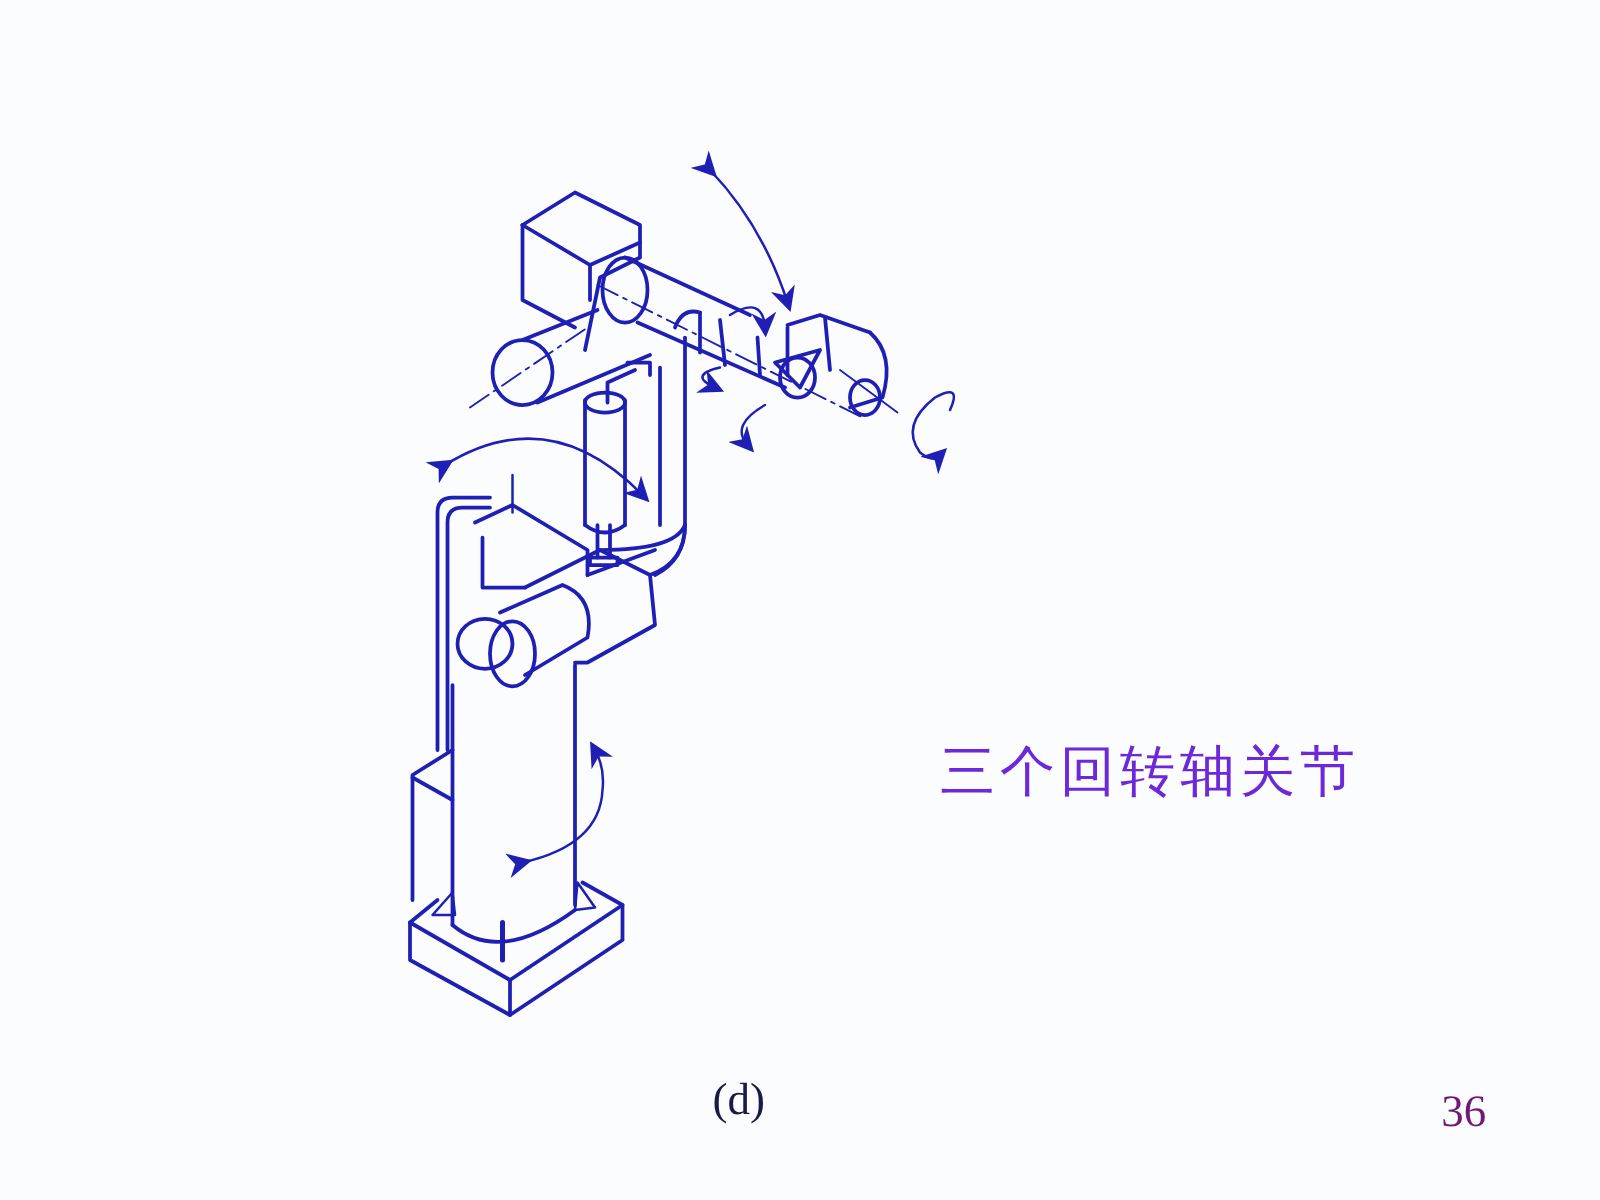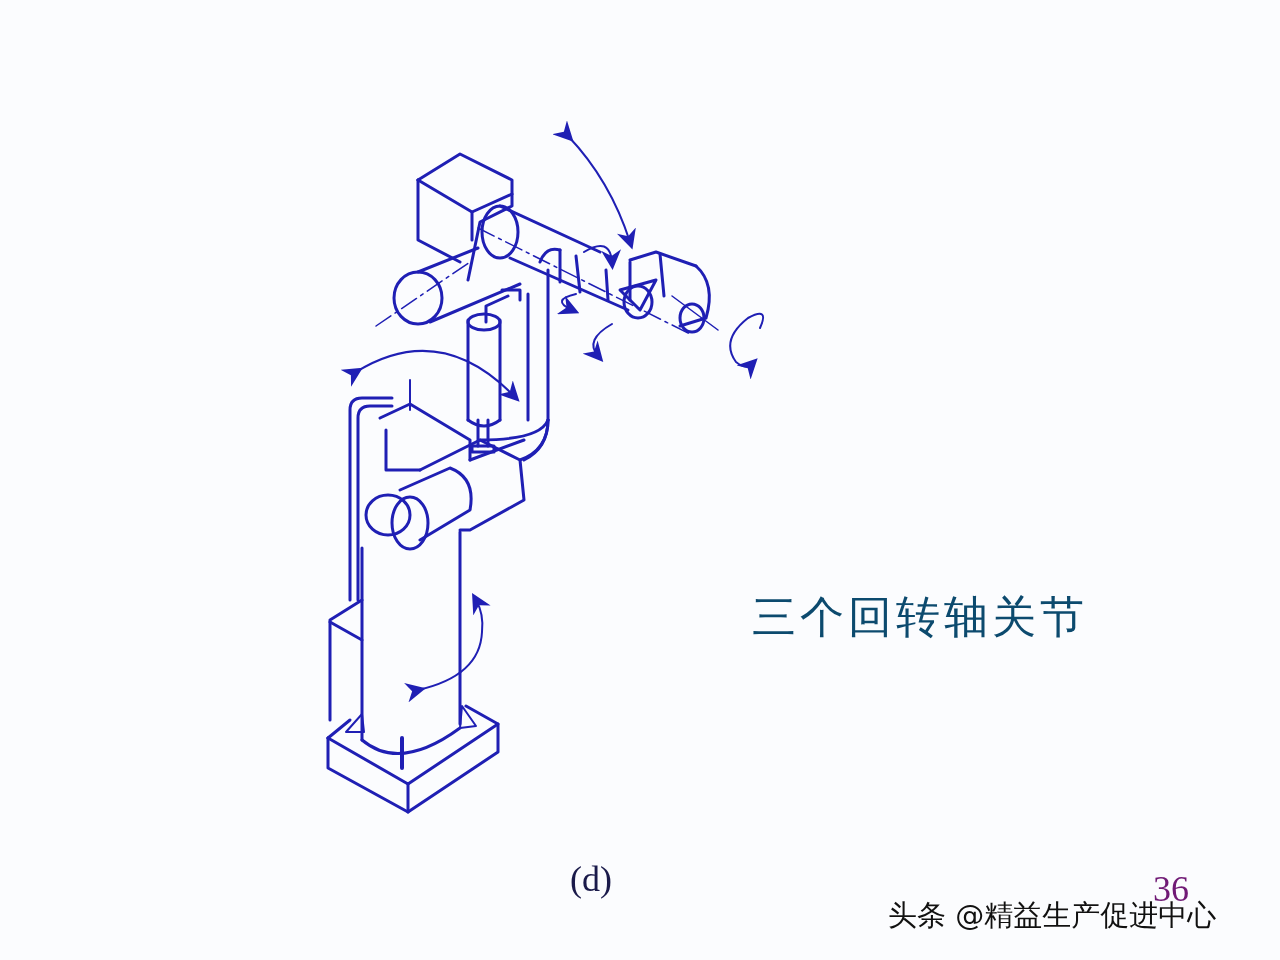--- a/index.html
+++ b/index.html
@@ -7,21 +7,21 @@
     width: 1280px; height: 960px; overflow: hidden;
     background: #fbfcfe;
     font-family: "DejaVu Sans", sans-serif;
     position: relative;
   }
   .slide { position: absolute; left: 0; top: 0; width: 1280px; height: 960px; background: #fbfcfe; }
   .robot-drawing { position: absolute; left: 0; top: 0; width: 1280px; height: 960px; }
   .caption {
     position: absolute; left: 752px; top: 588px;
     font-family: "DejaVu Sans", sans-serif;
-    font-size: 44px; letter-spacing: 4px; color: #0c4a6e;
+    font-size: 44px; letter-spacing: 4px; color: #6d28d9;
     white-space: nowrap;
   }
   .sub-label {
     position: absolute; left: 570px; top: 858px;
     font-family: "Liberation Serif", serif; font-size: 36px; color: #1a1a4a;
   }
   .page-number {
     position: absolute; left: 1153px; top: 868px;
     font-family: "Liberation Serif", serif; font-size: 36px; color: #701a75;
   }
@@ -140,14 +140,13 @@
       <path d="M612,324 Q584,340 598,356" marker-end="url(#ah)"></path>
       <path d="M576,294 Q550,300 572,310" marker-end="url(#ah)"></path>
       <path d="M584,252 Q610,236 612,262" marker-end="url(#ah)"></path>
       <path d="M418,690 Q480,676 482,632 Q484,614 476,600" marker-end="url(#ah)" marker-start="url(#ah)"></path>
     </g>
   </svg>
 
   <div class="caption">三个回转轴关节</div>
   <div class="sub-label">(d)</div>
   <div class="page-number">36</div>
-  <div class="watermark">头条 @精益生产促进中心</div>
 </div>
 
 </body></html>

